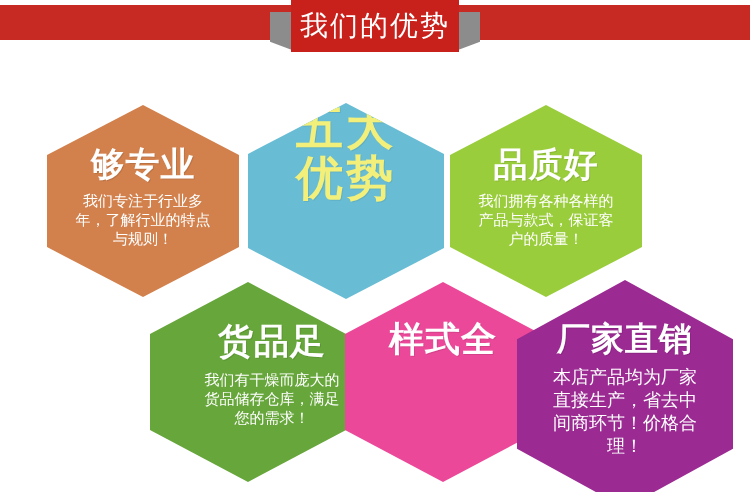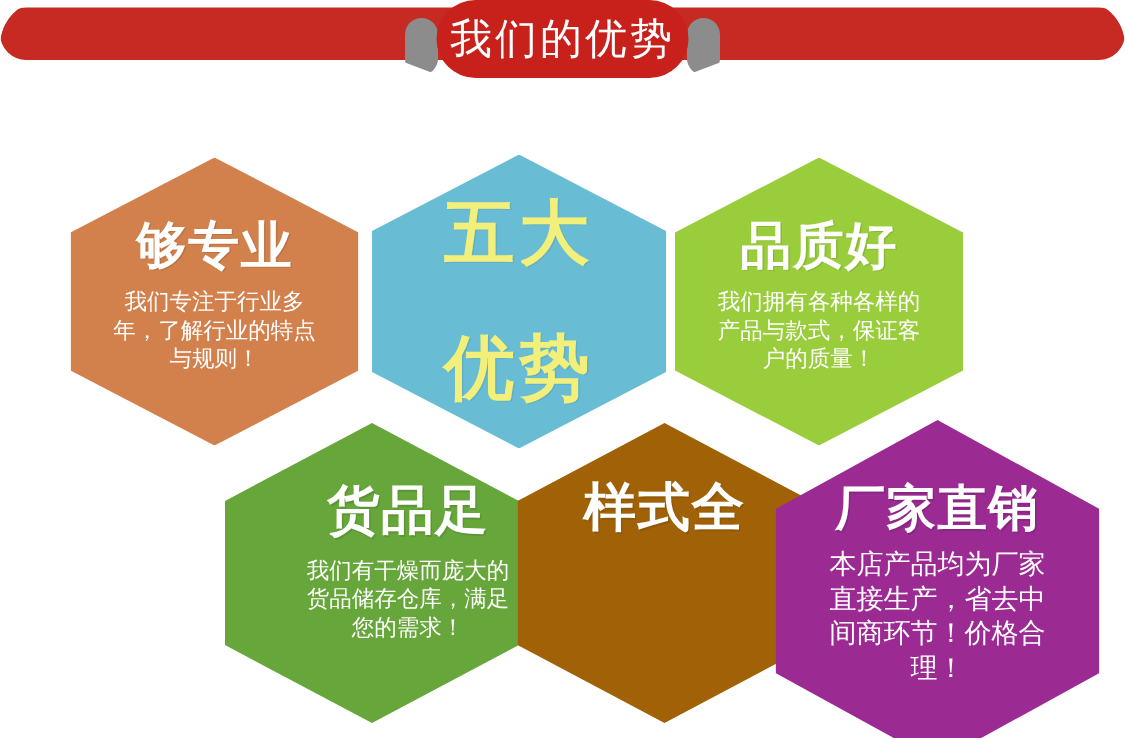--- a/index.html
+++ b/index.html
@@ -1,16 +1,16 @@
 <!DOCTYPE html>
 <html><head>
 <meta charset="utf-8">
 <title>我们的优势</title>
 <style>
-  * { box-sizing: border-box; margin: 0; padding: 0; border-radius: 30px; }
+  * { box-sizing: border-box; margin: 0; padding: 0; }
   html, body {
     width: 750px; height: 492px;
     background: #ffffff;
     font-family: "DejaVu Sans", "Liberation Sans", sans-serif;
     overflow: hidden;
   }
   #stage {
     position: relative;
     width: 750px; height: 492px;
     background: #ffffff;
@@ -87,22 +87,20 @@
     background: #D2804C;
   }
   #hex-pro .hex-title { font-size: 34px; margin-top: 42px; }
   #hex-pro .hex-body  { font-size: 15px; margin-top: 11px; width: 140px; }
 
   
   #hex-center {
     left: 248px; top: 103px;
     width: 196px; height: 196px;
     background: #68BDD4;
-    justify-content: center;
-    gap: 40px;
   }
   #hex-center .center-line {
     color: #F2F07A;
     font-size: 47px;
     font-weight: bold;
     line-height: 1.06;
     letter-spacing: 3px;
     text-align: center;
     text-shadow: 1px 1px 0 rgba(0,0,0,0.07);
   }
@@ -123,21 +121,21 @@
     background: #66A63A;
     padding-left: 48px;
   }
   #hex-stock .hex-title { font-size: 35px; margin-top: 42px; }
   #hex-stock .hex-body  { font-size: 15px; margin-top: 12px; width: 146px; }
 
   
   #hex-style {
     left: 345px; top: 282px;
     width: 196px; height: 200px;
-    background: #a16207;
+    background: #ec4899;
   }
   #hex-style .hex-title { font-size: 35px; margin-top: 40px; }
   #hex-style .hex-body  { font-size: 15px; margin-top: 10px; width: 150px; }
 
   
   #hex-factory {
     left: 517px; top: 280px;
     width: 216px; height: 228px;
     background: #9B2A92;
   }

